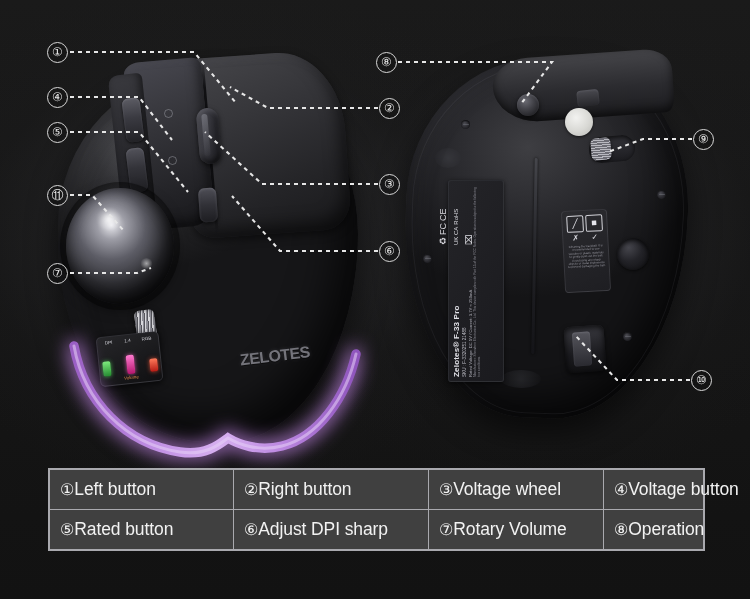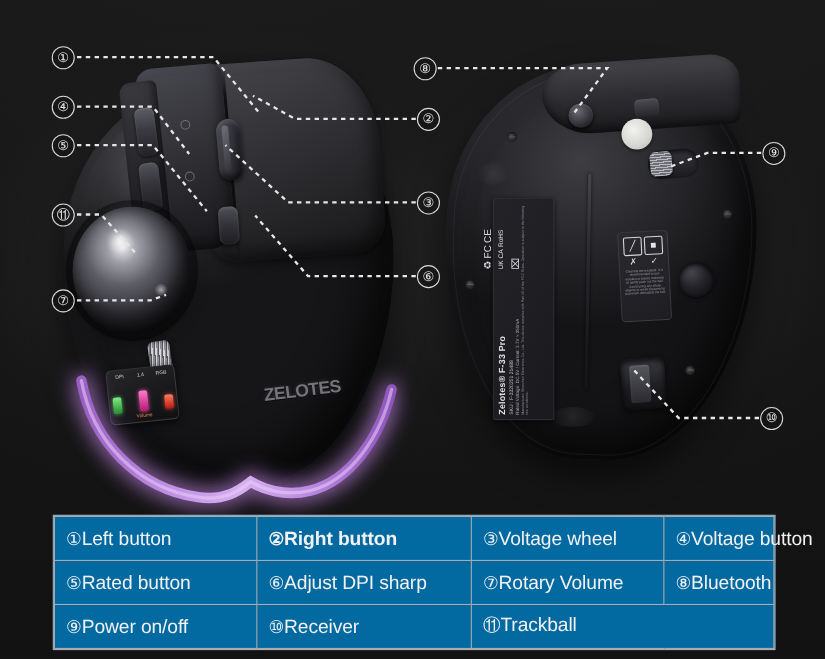--- a/index.html
+++ b/index.html
@@ -317,21 +317,21 @@
     position:absolute;border-radius:50%;
     background:radial-gradient(circle, rgba(90,92,100,.25), rgba(20,20,24,.1));
   }
 
   
   .legend{
     position:absolute;left:48px;top:468px;width:655px;
     border:1.3px solid #a9a9ae;
     border-collapse:collapse;
     z-index:50;
-    background:#0369a1;
+    background:#404040;
   }
   .legend table{border-collapse:collapse;width:100%;table-layout:fixed;}
   .legend td{
     border:1.1px solid #a9a9ae;
     color:#f2f2f2;
     font-size:17.5px;
     padding:5px 8px 6px 10px;
     height:28px;
     white-space:nowrap;
     letter-spacing:-.1px;
@@ -507,32 +507,27 @@
 
   <div class="callout" style="left:376px;top:52px;">⑧</div>
   <div class="callout" style="left:693px;top:129px;">⑨</div>
   <div class="callout" style="left:691px;top:370px;">⑩</div>
 
   <div class="legend">
     <table>
       <tbody>
         <tr>
           <td style="width:165px;"><span class="cnum">①</span><span>Left button</span></td>
-          <td style="width:176px;font-weight:bold;"><span class="cnum">②</span><span>Right button</span></td>
+          <td style="width:176px;"><span class="cnum">②</span><span>Right button</span></td>
           <td style="width:156px;"><span class="cnum">③</span><span>Voltage wheel</span></td>
           <td><span class="cnum">④</span><span>Voltage button</span></td>
         </tr>
         <tr>
           <td><span class="cnum">⑤</span><span>Rated button</span></td>
           <td><span class="cnum">⑥</span><span>Adjust DPI sharp</span></td>
           <td><span class="cnum">⑦</span><span>Rotary Volume</span></td>
-          <td><span class="cnum">⑧</span><span>Bluetooth</span></td>
-        </tr>
-        <tr>
-          <td><span class="cnum">⑨</span><span>Power on/off</span></td>
-          <td><span class="cnum">⑩</span><span>Receiver</span></td>
-          <td colspan="2"><span class="cnum">⑪</span><span>Trackball</span></td>
+          <td><span class="cnum">⑧</span><span>Operation</span></td>
         </tr>
       </tbody>
     </table>
   </div>
 
 </div>
 
 </body></html>

